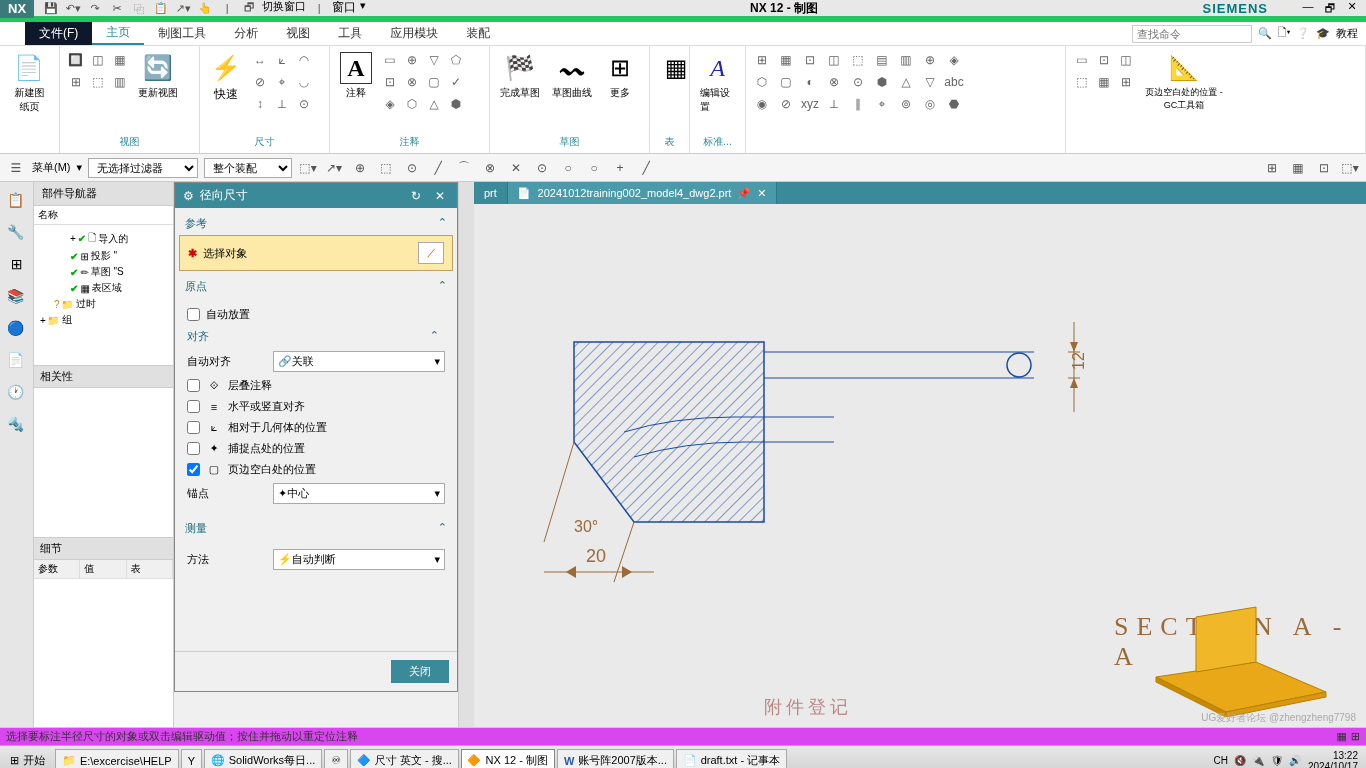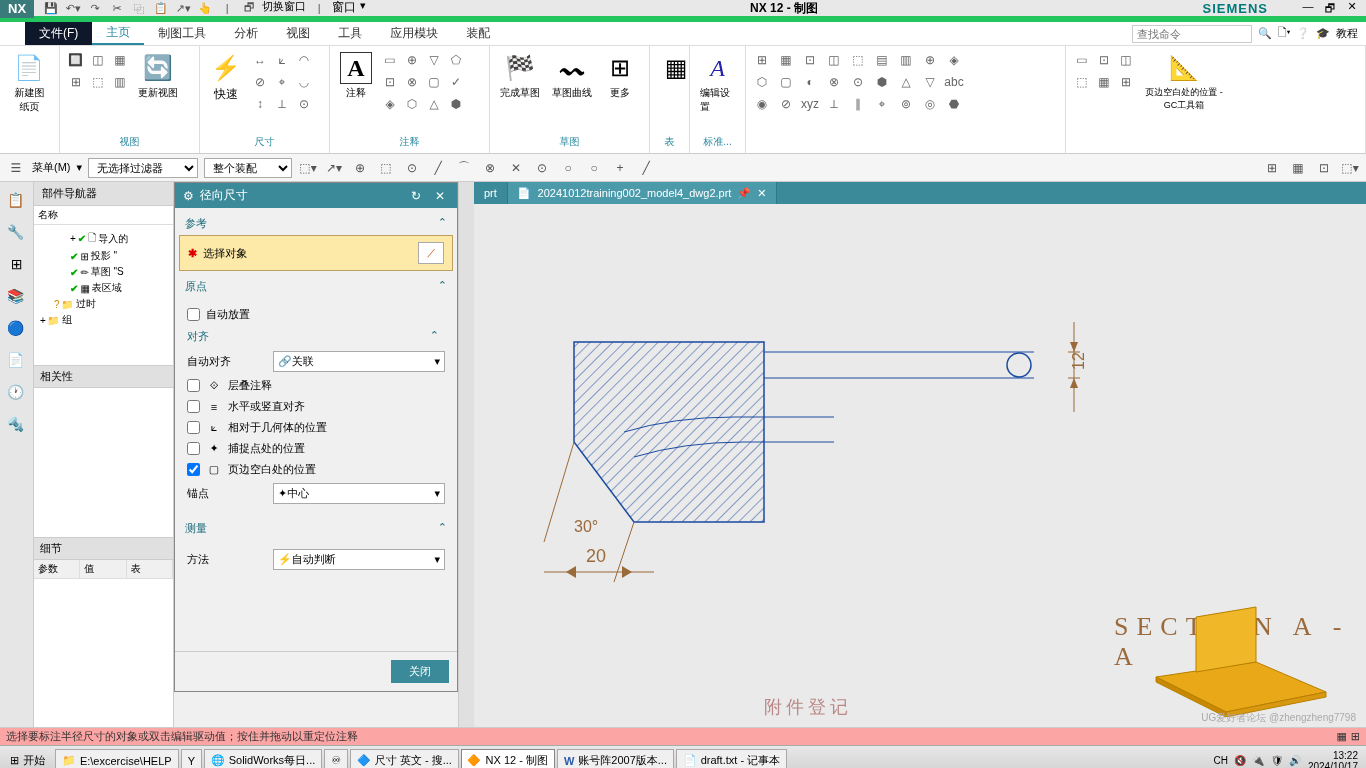--- a/index.html
+++ b/index.html
@@ -79,21 +79,21 @@
 .tabs { height: 22px; background: #3a8a9a; display: flex; }
 .tab { display:flex;align-items:center;gap:6px;padding: 3px 10px; font-size: 11px; color: #fff; background: #4a9aaa; border-right: 1px solid #2a7a8a; cursor: pointer; }
 .tab.bg { background: #3a8a9a; }
 .tab-close { cursor: pointer; }
 .drawing { position: absolute; left: 40px; top: 100px; }
 .section-label { position: absolute; left: 640px; top: 430px; font-size: 26px; color: #9a6a3a; letter-spacing: 8px; font-family: serif; }
 .solid-3d { position: absolute; right: 30px; bottom: 10px; }
 .watermark { position: absolute; right: 10px; bottom: 2px; color: #aaa; font-size: 10px; }
 .reg-text { position: absolute; left: 290px; bottom: 8px; color: #b88; font-size: 18px; letter-spacing: 4px; }
 
-.statusbar { height: 18px; background: #fca5a5; border-top: 1px solid #ccc; padding: 2px 6px; font-size: 11px; color: #333; display: flex; align-items: center; }
+.statusbar { height: 18px; background: #d946ef; border-top: 1px solid #ccc; padding: 2px 6px; font-size: 11px; color: #333; display: flex; align-items: center; }
 .statusbar-right { margin-left: auto; display: flex; gap: 4px; }
 
 .taskbar { height: 30px; background: linear-gradient(#e8e8e8, #d0d0d0); border-top: 1px solid #aaa; display: flex; align-items: center; gap: 2px; padding: 0 2px; }
 .start-btn { display: flex; align-items: center; gap: 4px; padding: 2px 8px; cursor: pointer; }
 .task-item { border: 1px solid #aaa; background: #f0f0f0; padding: 2px 6px; display: flex; align-items: center; gap: 4px; font-size: 11px; cursor: pointer; max-width: 160px; overflow: hidden; white-space: nowrap; height: 24px; }
 .task-item.active { background: #fff; border-color: #888; }
 .tray { margin-left: auto; display: flex; align-items: center; gap: 6px; padding-right: 6px; font-size: 10px; }
 .tray-time { text-align: right; line-height: 1.1; }
 </style>
 </head>

